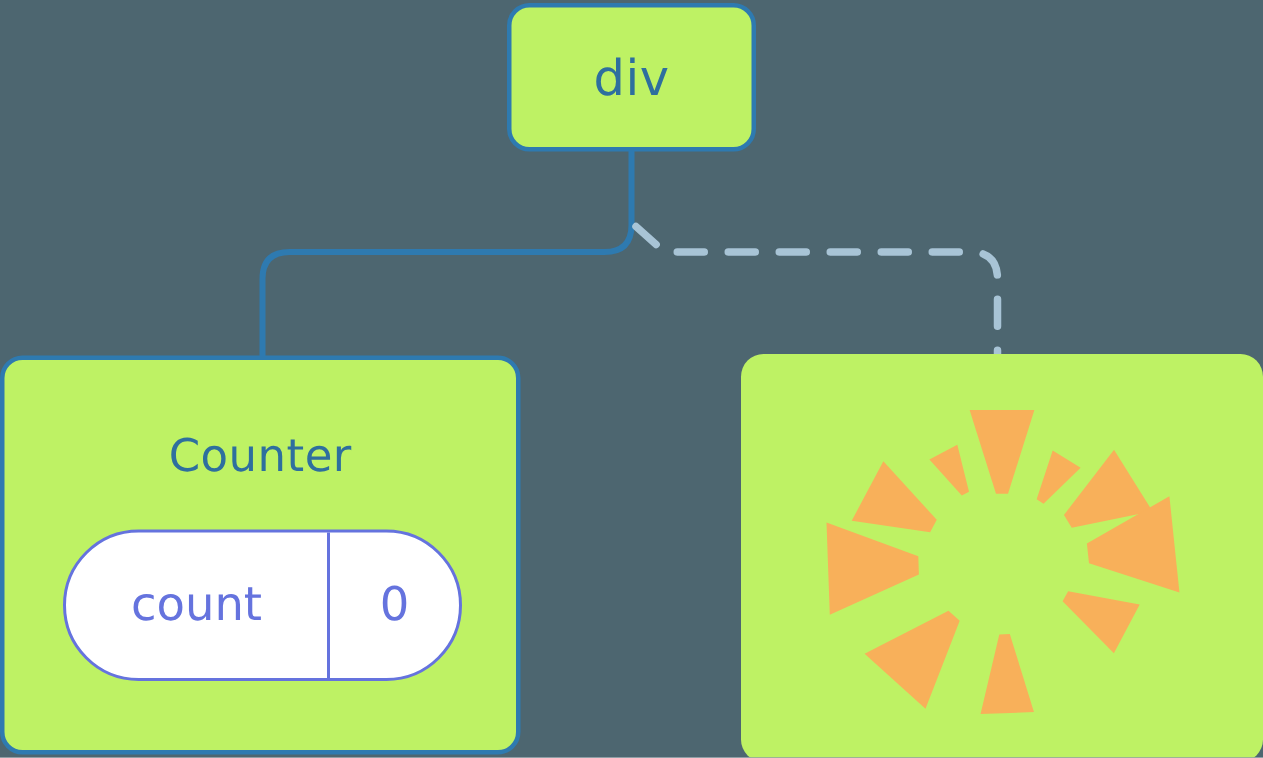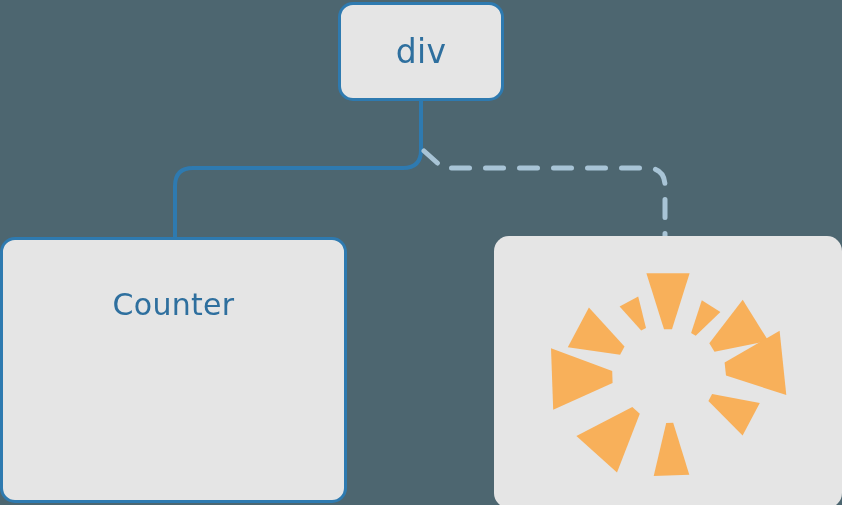--- a/index.html
+++ b/index.html
@@ -26,21 +26,21 @@
     left: 0;
     top: 0;
     width: 842px;
     height: 505px;
     pointer-events: none;
   }
 
   
   .node {
     position: absolute;
-    background: #e5e5e5;
+    background: #bef264;
     box-sizing: border-box;
     display: flex;
     flex-direction: column;
     align-items: center;
   }
 
   .node-div {
     left: 338px;
     top: 2px;
     width: 166px;
@@ -137,20 +137,24 @@
   </svg>
 
   <div class="node node-div">
     <span class="node-title">div</span>
   </div>
 
   <div class="node node-counter">
     <span class="node-title">Counter</span>
   </div>
 
+  <div class="prop-pill">
+    <div class="prop-name">count</div>
+    <div class="prop-value">0</div>
+  </div>
 
   <div class="node node-sparkle">
     <svg class="sparkle-svg" viewBox="0 0 348 272" width="348" height="272" aria-hidden="true">
       <g id="sparkle-rays">
           <polygon points="170.0,93.2 178.0,93.2 195.6,37.3 152.4,37.3" fill="#f8b05a"></polygon>
           <polygon points="197.1,96.9 201.7,99.8 226.4,75.9 207.8,64.3" fill="#f8b05a"></polygon>
           <polygon points="215.3,107.3 220.5,115.8 274.3,104.8 248.7,63.8" fill="#f8b05a"></polygon>
           <polygon points="230.6,126.4 232.0,139.5 292.3,159.0 285.6,94.8" fill="#f8b05a"></polygon>
           <polygon points="218.1,158.1 214.4,164.9 248.6,199.5 265.8,167.0" fill="#f8b05a"></polygon>
           <polygon points="179.2,186.7 172.2,187.0 159.7,240.0 195.3,238.7" fill="#f8b05a"></polygon>

